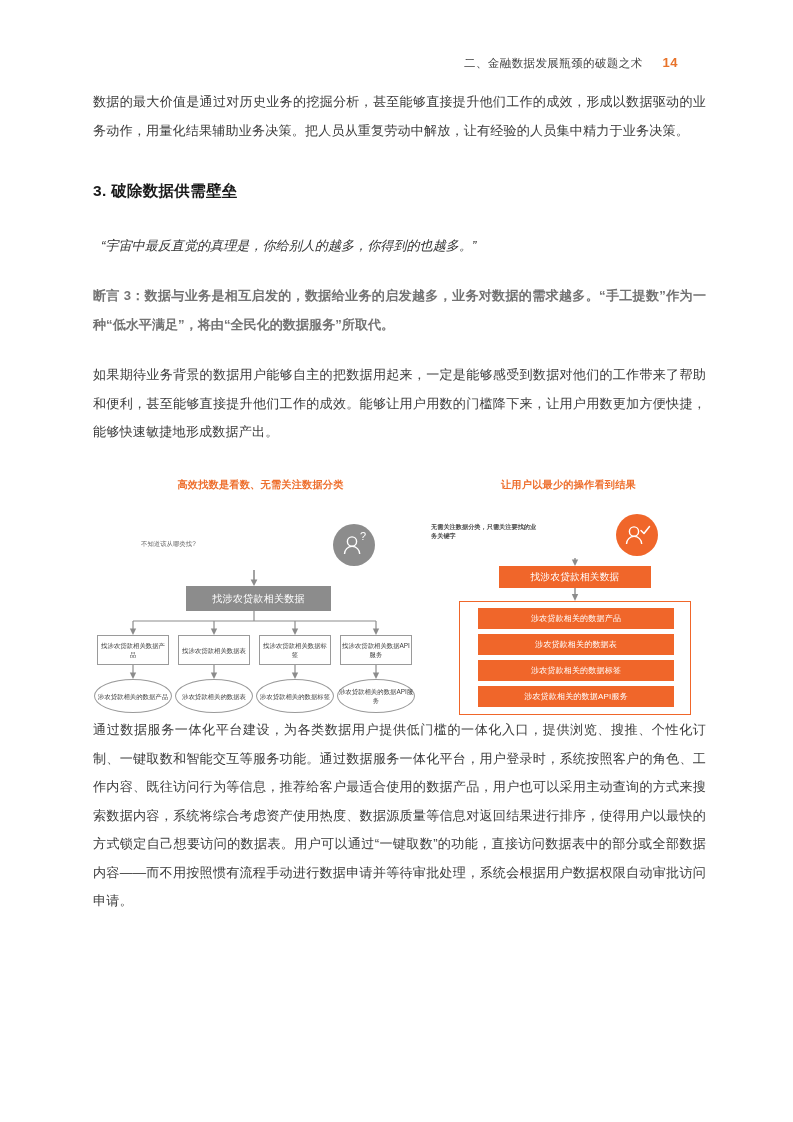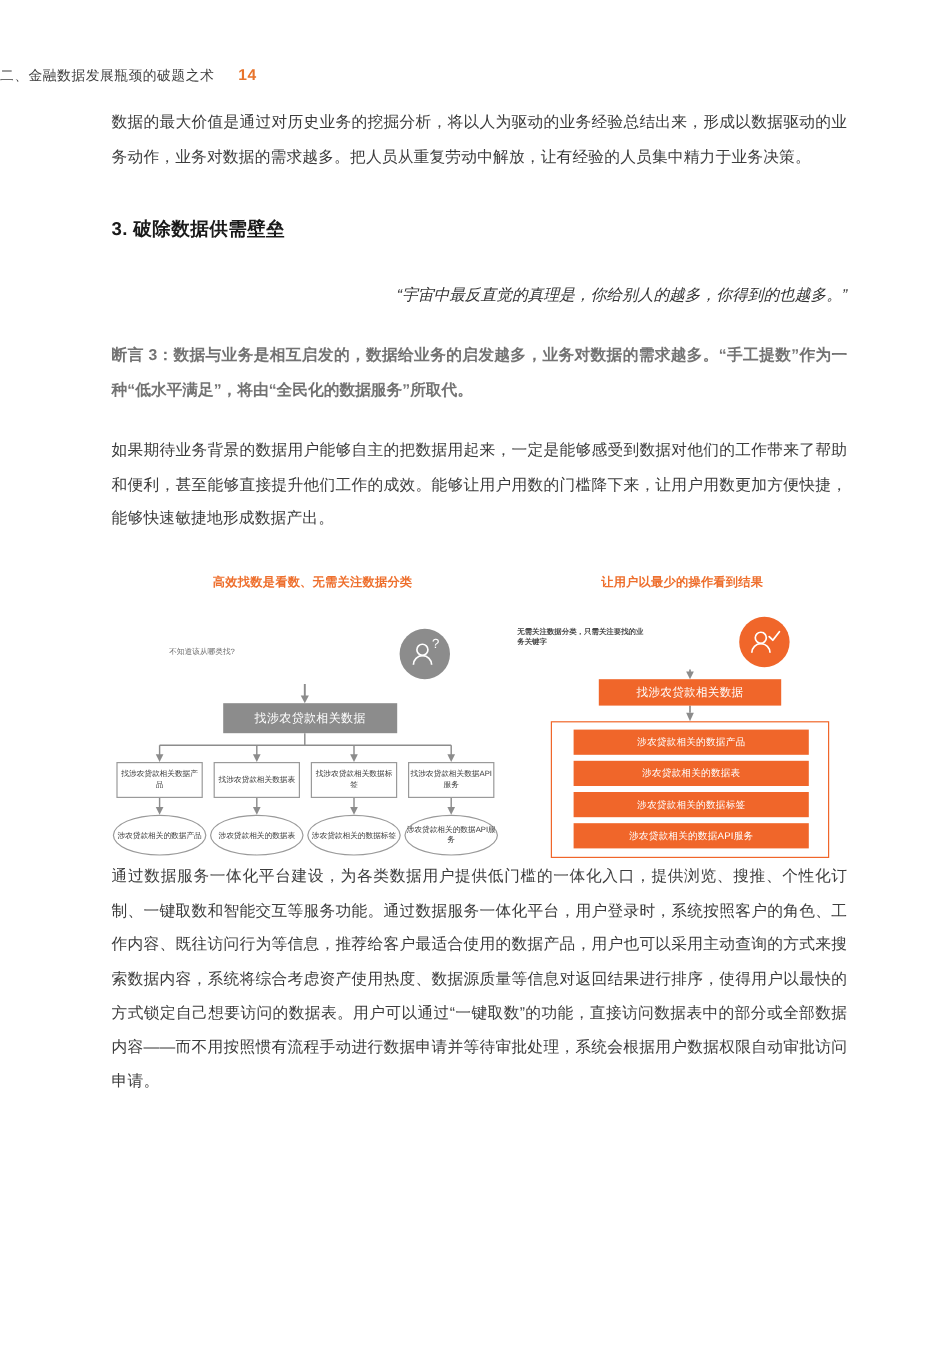--- a/index.html
+++ b/index.html
@@ -23,21 +23,21 @@
     box-sizing: border-box;
   }
 
   
   .header {
     position: absolute;
     top: 55px;
     left: 0;
     width: 766px;
     display: flex;
-    justify-content: flex-start;
+    justify-content: flex-end;
     align-items: baseline;
     padding-right: 88px;
     box-sizing: border-box;
   }
   .header-title {
     font-size: 11.5px;
     color: #3f3f3f;
     letter-spacing: 0.4px;
   }
   .header-pageno {
@@ -76,21 +76,20 @@
   .spacer-md { height: 30px; }
   .spacer-sm { height: 22px; }
 
   .quote {
     font-size: 13.1px;
     line-height: 28px;
     font-style: italic;
     color: #333;
     margin: 0;
     padding-left: 8px;
-    text-align: right;
   }
 
   .assertion {
     font-size: 13.1px;
     line-height: 28.5px;
     font-weight: bold;
     color: #737373;
     margin: 0;
     text-align: justify;
   }
@@ -272,21 +271,21 @@
 <body>
 
 <div class="page">
 
   <div class="header">
     <span class="header-title">二、金融数据发展瓶颈的破题之术</span>
     <span class="header-pageno">14</span>
   </div>
 
   <div class="content">
-    <p class="body-text">数据的最大价值是通过对历史业务的挖掘分析，将以人为驱动的业务经验总结出来，形成以数据驱动的业务动作，业务对数据的需求越多。把人员从重复劳动中解放，让有经验的人员集中精力于业务决策。</p>
+    <p class="body-text">数据的最大价值是通过对历史业务的挖掘分析，甚至能够直接提升他们工作的成效，形成以数据驱动的业务动作，用量化结果辅助业务决策。把人员从重复劳动中解放，让有经验的人员集中精力于业务决策。</p>
 
     <div class="spacer-lg"></div>
     <h3 class="sec-heading">3. 破除数据供需壁垒</h3>
 
     <div class="spacer-md"></div>
     <p class="quote">“宇宙中最反直觉的真理是，你给别人的越多，你得到的也越多。”</p>
 
     <div class="spacer-sm"></div>
     <p class="assertion">断言 3：数据与业务是相互启发的，数据给业务的启发越多，业务对数据的需求越多。“手工提数”作为一种“低水平满足”，将由“全民化的数据服务”所取代。</p>
 

